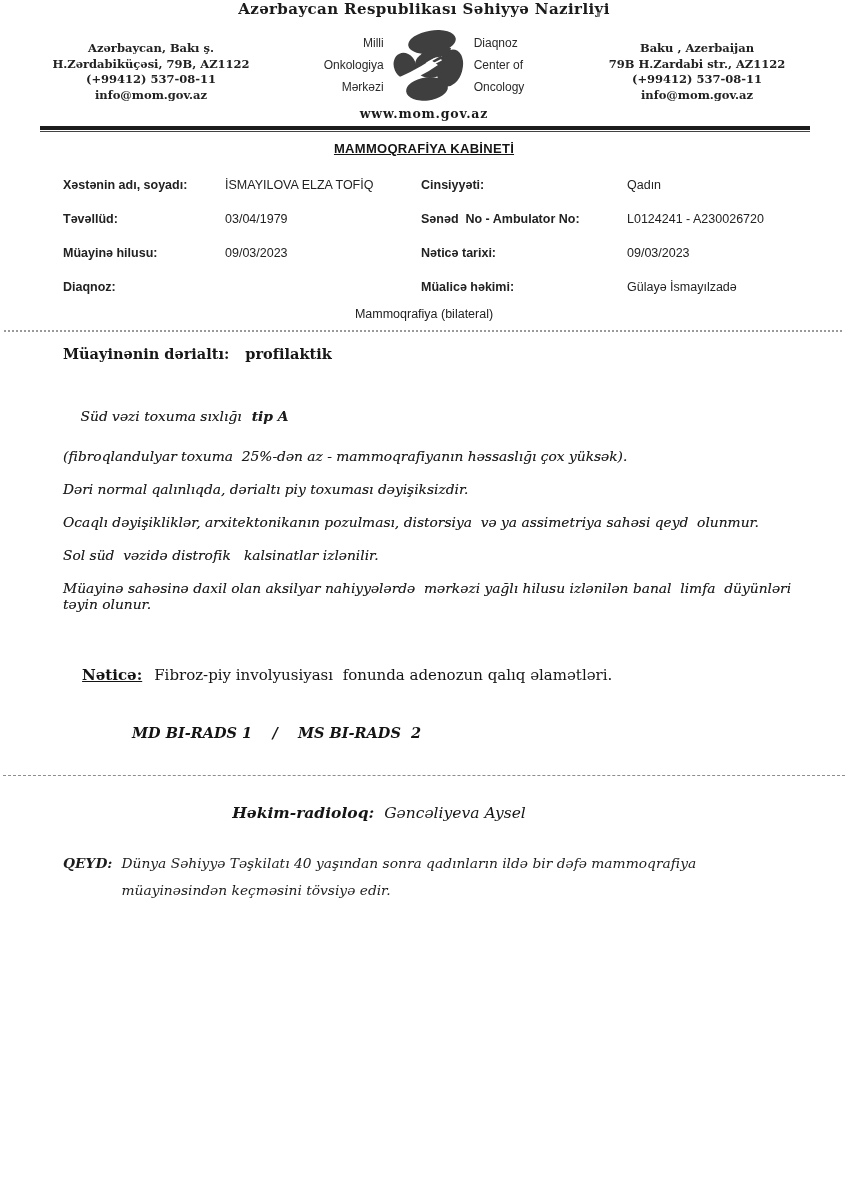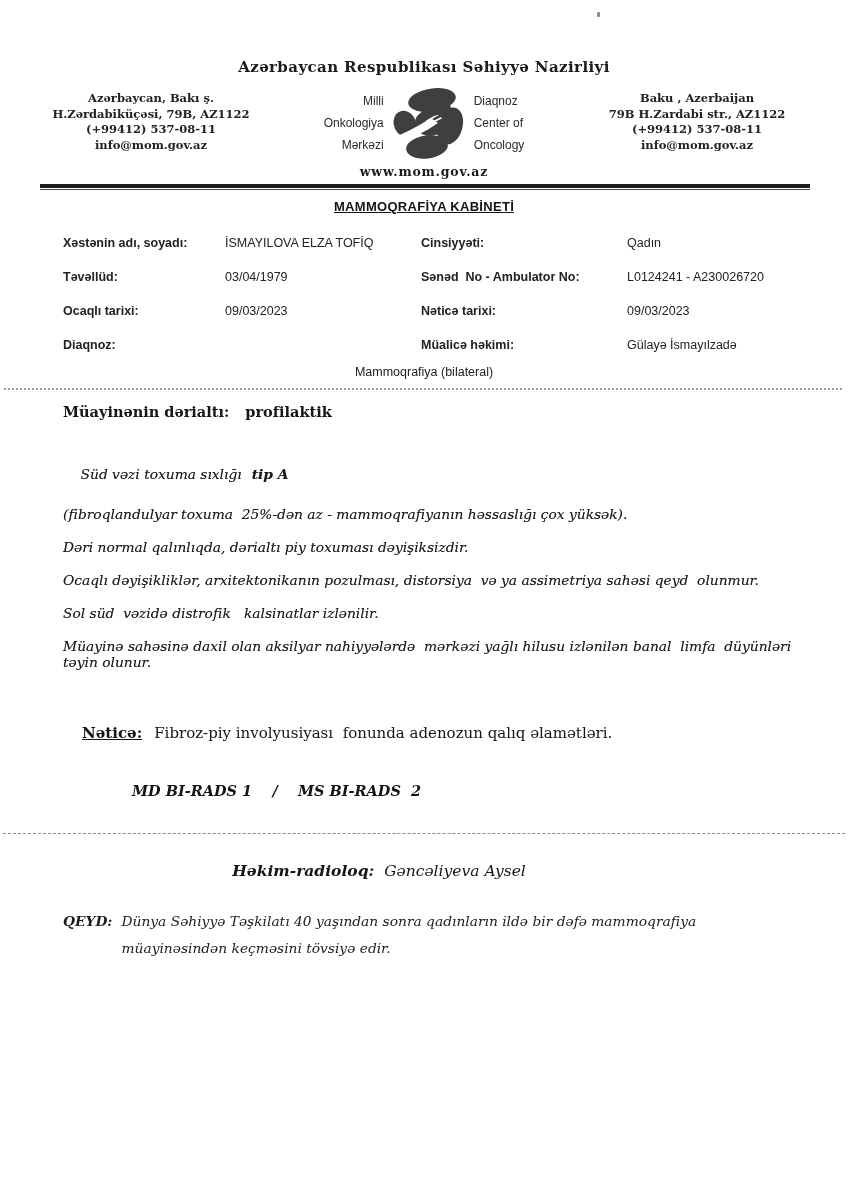--- a/index.html
+++ b/index.html
@@ -5,24 +5,24 @@
   html,body{margin:0;padding:0;background:#ffffff;}
   .page{
     width:848px;height:1200px;position:relative;background:#ffffff;
     color:#1e1e1e;overflow:hidden;
     font-family:"DejaVu Serif",serif;
   }
   .artifact-dot{position:absolute;left:597px;top:12px;width:3px;height:5px;background:#8a8a8a;border-radius:1px;}
 
   
   .ministry-title{
-    padding-top:58px;text-align:center;font-weight:bold;font-size:15px;
+    text-align:center;font-weight:bold;font-size:15px;
     letter-spacing:.4px;color:#1b1b1b;
   }
-  .header-row{display:flex;justify-content:space-between;align-items:center;margin-top:7px;padding:0 42px;}
+  .header-row{display:flex;justify-content:space-between;align-items:flex-end;margin-top:7px;padding:0 42px;}
   .addr{width:218px;text-align:center;font-size:11.5px;line-height:15.5px;font-weight:bold;color:#222;}
   .logo-block{display:flex;align-items:center;gap:7px;margin-top:2px;}
   .logo-text{font-family:"Liberation Sans",sans-serif;font-size:12px;line-height:22px;color:#2a2a2a;}
   .logo-left{text-align:right;}
   .logo-right{text-align:left;}
   .website{
     text-align:center;font-weight:bold;font-size:12.5px;letter-spacing:.8px;
     margin-top:3px;color:#1b1b1b;
   }
   .divider-thick{margin:5px 38px 0 40px;border-top:4px solid #1c1c1c;border-bottom:1px solid #444;height:1px;}
@@ -144,21 +144,21 @@
     <div class="cell plabel">Xəstənin adı, soyadı:</div>
     <div class="cell">İSMAYILOVA ELZA TOFİQ</div>
     <div class="cell plabel">Cinsiyyəti:</div>
     <div class="cell">Qadın</div>
 
     <div class="cell plabel">Təvəllüd:</div>
     <div class="cell">03/04/1979</div>
     <div class="cell plabel">Sənəd  No - Ambulator No:</div>
     <div class="cell">L0124241 - A230026720</div>
 
-    <div class="cell plabel">Ocaqlı tarixi:</div>
+    <div class="cell plabel">Müayinə hilusu:</div>
     <div class="cell">09/03/2023</div>
     <div class="cell plabel">Nəticə tarixi:</div>
     <div class="cell">09/03/2023</div>
 
     <div class="cell plabel">Diaqnoz:</div>
     <div class="cell"></div>
     <div class="cell plabel">Müalicə həkimi:</div>
     <div class="cell">Gülayə İsmayılzadə</div>
   </div>
 

